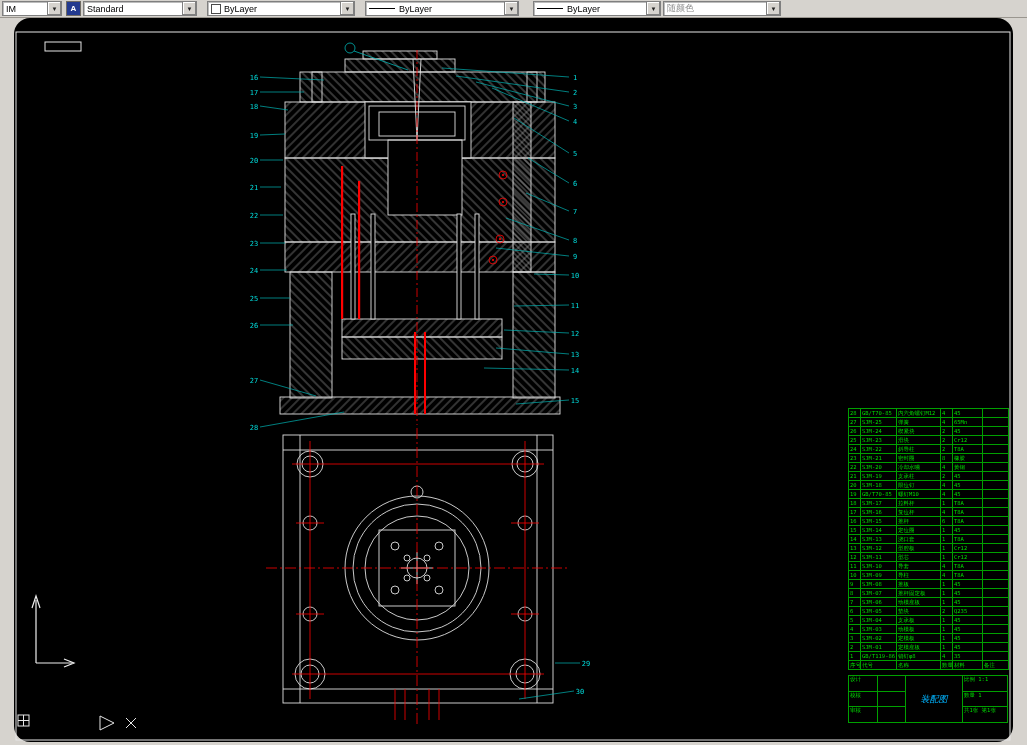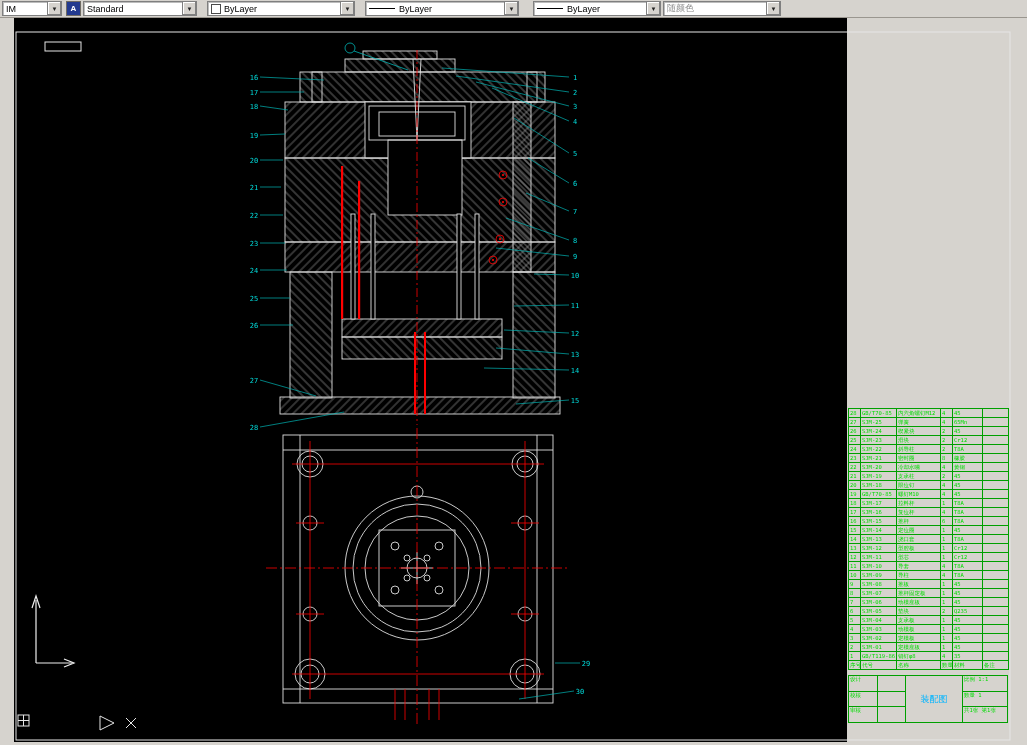--- a/index.html
+++ b/index.html
@@ -36,21 +36,21 @@
     width:13px;height:13px;margin-left:2px;
     background:#233a8f;border:1px solid #6e6a63;
     display:flex;align-items:center;justify-content:center;
     color:#fff;font-size:8px;line-height:8px;font-weight:bold;
   }
   .swatch{width:8px;height:8px;border:1px solid #4a4a4a;background:#fff;margin-right:3px;flex:none;}
   .lineglyph{width:26px;height:0;border-top:1px solid #000;margin-right:4px;flex:none;}
   .lineglyph.thin{border-top-width:1px;}
   
   .workspace{padding:0 14px 5px 14px;}
-  .canvas{position:relative;width:833px;height:724px;background:#000;cursor:crosshair;}
+  .canvas{position:relative;width:999px;height:724px;background:#000;cursor:crosshair;border-radius:16px;}
   svg{position:absolute;left:0;top:0;}
   text{font-family:"DejaVu Sans Mono", monospace;}
   .callout-num{fill:#00dcdc;font-size:7px;text-anchor:middle;}
   .leader{stroke:#00b4b4;stroke-width:0.7;}
   
   .bom{
     position:absolute;left:834px;top:390px;width:160px;
     border-collapse:collapse;table-layout:fixed;
     color:#00dc00;font-size:5.5px;line-height:7px;
     font-family:"DejaVu Sans Mono", monospace;
@@ -65,21 +65,21 @@
     color:#00dc00;font-size:5.5px;line-height:7px;
     font-family:"DejaVu Sans Mono", monospace;
   }
   .tb-left{width:56px;display:flex;flex-direction:column;border-right:1px solid #00a000;}
   .tb-left .tb-row{flex:1;display:flex;border-bottom:1px solid #00a000;}
   .tb-left .tb-row:last-child{border-bottom:none;}
   .tb-left .tb-row span{flex:1;border-right:1px solid #00a000;padding-left:1px;overflow:hidden;}
   .tb-left .tb-row span:last-child{border-right:none;}
   .tb-mid{
     flex:1;display:flex;align-items:center;justify-content:center;
-    color:#00b4ff;font-size:9px;border-right:1px solid #00a000;overflow:hidden;
+    color:#00b4ff;font-size:9px;border-right:1px solid #00a000;overflow:hidden;font-style:italic;
   }
   .tb-right{width:44px;display:flex;flex-direction:column;}
   .tb-right div{flex:1;border-bottom:1px solid #00a000;padding-left:1px;overflow:hidden;white-space:nowrap;}
   .tb-right div:last-child{border-bottom:none;}
 </style>
 </head>
 <body>
 
 <div class="app">
 

